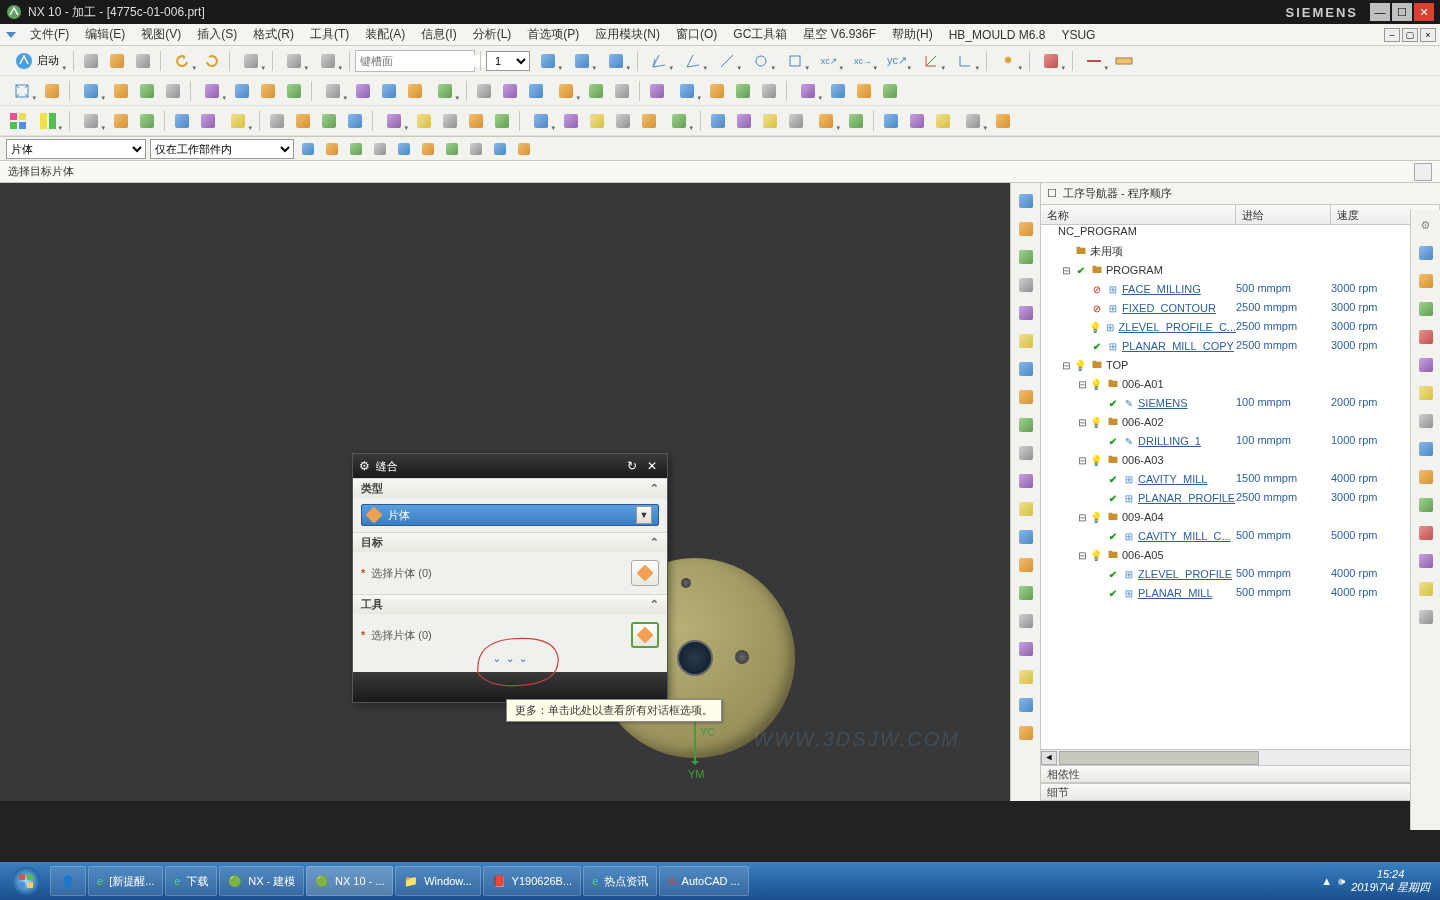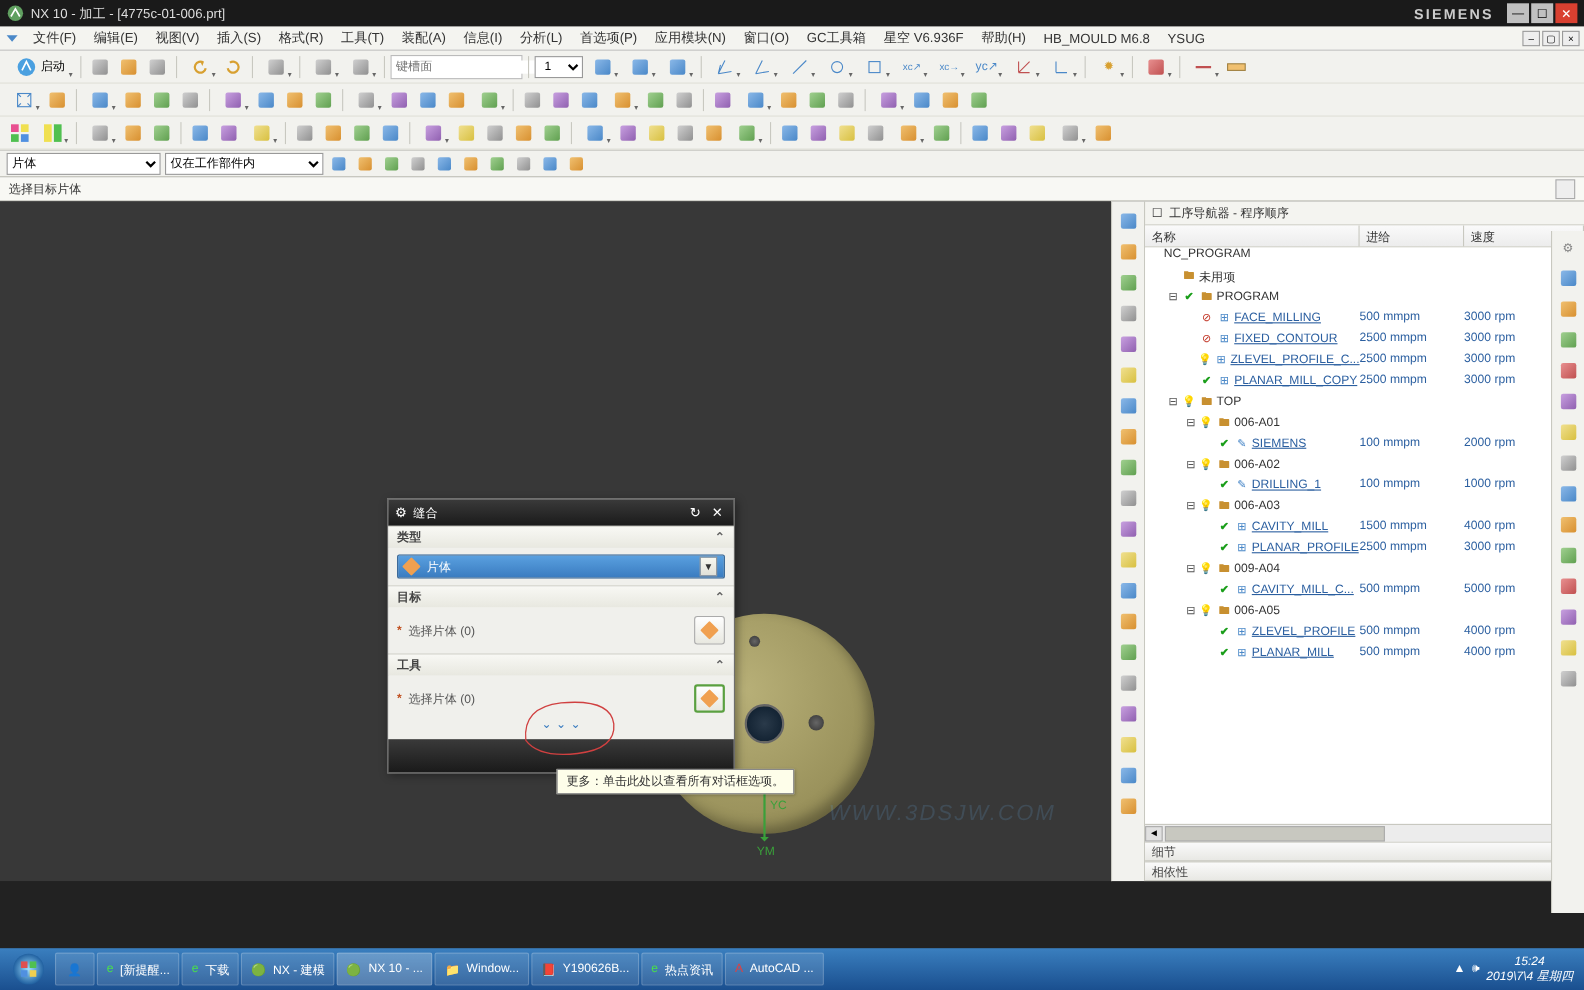--- a/index.html
+++ b/index.html
@@ -910,25 +910,25 @@
           <div class="cell2">500 mmpm</div>
           <div class="cell3">4000 rpm</div>
         </div>
       </div>
     <div class="scroll-footer">
       <span style="position:absolute;left:0;width:16px;height:14px;top:1px;background:#e0e0e0;border:1px solid #aaa;text-align:center;font-size:9px">◄</span>
       <div class="thumb" style="left:18px"></div>
       <span class="rbtn">►</span>
     </div>
     <div class="section-bar">
+      <span>相依性</span>
+      <span class="chev">⌄</span>
+    </div>
+    <div class="section-bar">
       <span>细节</span>
-      <span class="chev">⌄</span>
-    </div>
-    <div class="section-bar">
-      <span>相依性</span>
       <span class="chev">⌄</span>
     </div>
   </div>
 </div>
 
 <div class="far-right">
   <div class="fr-btn">
       <span style="color:#888">⚙</span>
     </div>
   <div class="fr-btn">

